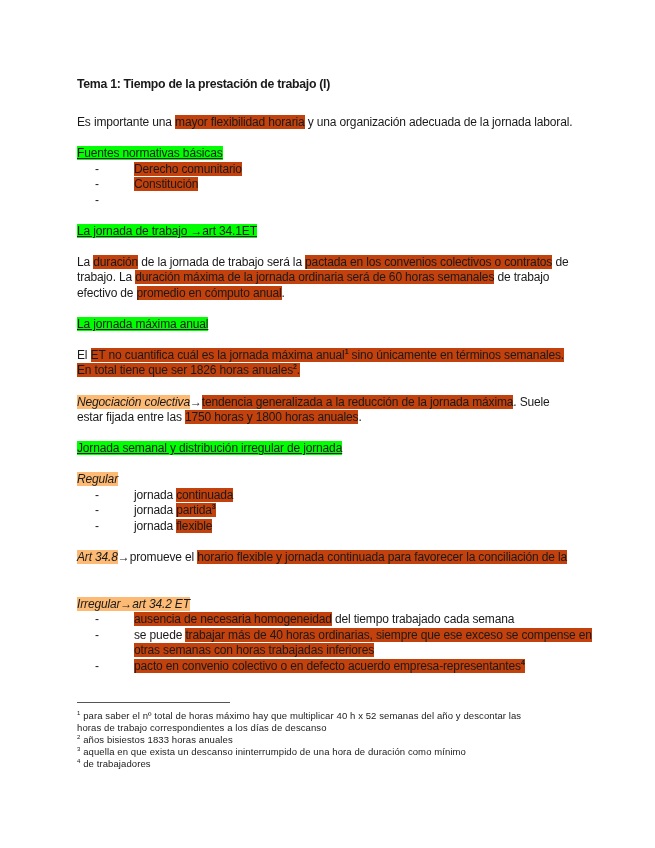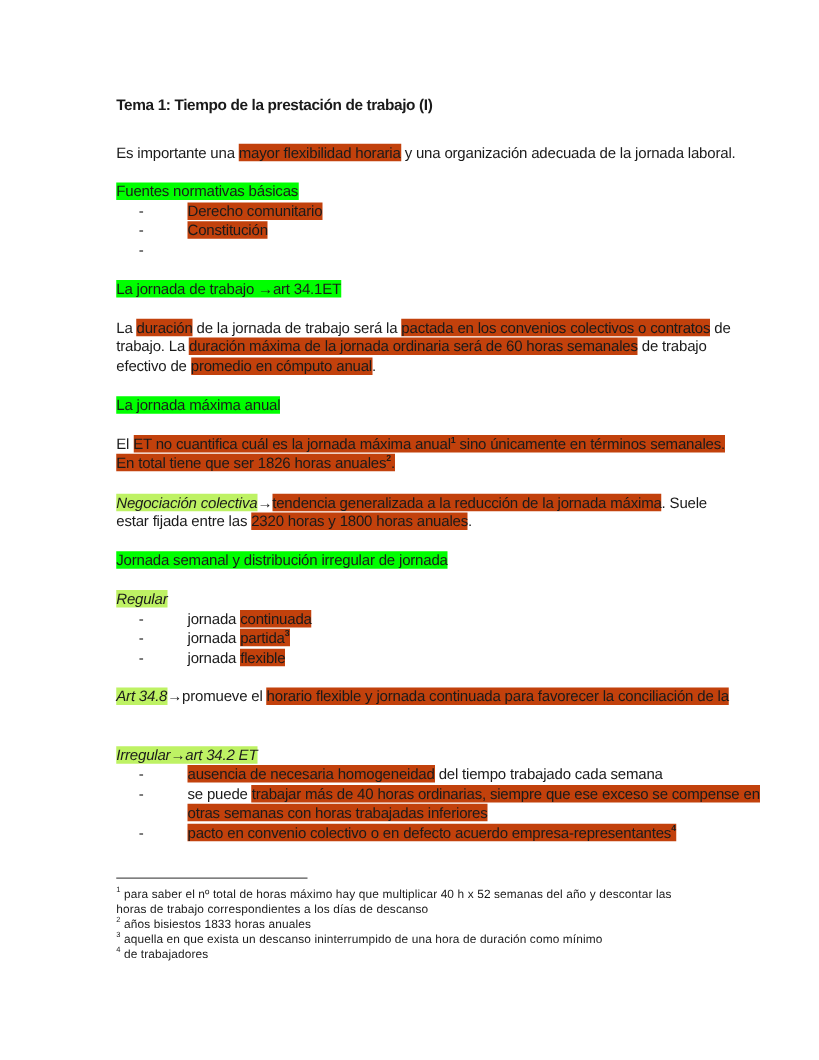--- a/index.html
+++ b/index.html
@@ -1,23 +1,23 @@
 <!DOCTYPE html>
 <html><head>
 <meta charset="utf-8">
 <style>
   html, body { margin: 0; padding: 0; background: #ffffff; }
   body { width: 655px; height: 848px; position: relative; overflow: hidden;
          font-family: "Liberation Sans", sans-serif; color: #1a1a1a; font-size: 12px; }
-  .page { position: absolute; left: 16px; top: 0; width: 539px; height: 848px; border-radius: 30px; }
+  .page { position: absolute; left: 0; top: 0; width: 539px; height: 848px; border-radius: 30px; }
   .line { position: absolute; left: 77px; white-space: nowrap; line-height: 15px; letter-spacing: -0.15px; }
   .title { font-weight: bold; font-size: 12.3px; letter-spacing: -0.3px; }
   .hl-y { background: #c2410c; }
-  .hl-g { background: #00ff00; }
-  .hl-c { background: #bef264; font-style: italic; }
+  .hl-g { background: #00ff00; text-decoration: underline; }
+  .hl-c { background: #fdba74; font-style: italic; }
   .bullet { position: absolute; left: 95px; white-space: nowrap; line-height: 15px; }
   .btext { position: absolute; left: 115px; white-space: nowrap; line-height: 15px; letter-spacing: -0.15px; margin-left: 19px; }
   sup { font-size: 7px; line-height: 0; vertical-align: super; font-weight: bold; }
   .rule { position: absolute; left: 77px; top: 702px; width: 153px; height: 1px; background: #555; }
   .fn { position: absolute; left: 77px; white-space: nowrap; font-size: 9.5px; line-height: 12px; letter-spacing: 0.1px; }
   .fn sup { font-size: 6px; font-weight: normal; }
 </style>
 </head>
 <body>
 
@@ -52,21 +52,21 @@
     <span>El </span><span class="hl-y"><span>ET no cuantifica cuál es la jornada máxima anual</span><sup>1</sup><span> sino únicamente en términos semanales.</span></span>
   </div>
   <div class="line" style="top:363px">
     <span class="hl-y"><span>En total tiene que ser 1826 horas anuales</span><sup>2</sup><span>.</span></span>
   </div>
 
   <div class="line" style="top:395px">
     <span class="hl-c">Negociación colectiva</span><span>→</span><span class="hl-y">tendencia generalizada a la reducción de la jornada máxima</span><span>. Suele</span>
   </div>
   <div class="line" style="top:410px">
-    <span>estar fijada entre las </span><span class="hl-y">2320 horas y 1800 horas anuales</span><span>.</span>
+    <span>estar fijada entre las </span><span class="hl-y">1750 horas y 1800 horas anuales</span><span>.</span>
   </div>
 
   <div class="line" style="top:441px"><span class="hl-g">Jornada semanal y distribución irregular de jornada</span></div>
 
   <div class="line" style="top:472px"><span class="hl-c">Regular</span></div>
   <span class="bullet" style="top:488px">-</span>
   <div class="btext" style="top:488px"><span>jornada </span><span class="hl-y">continuada</span></div>
   <span class="bullet" style="top:503px">-</span>
   <div class="btext" style="top:503px"><span>jornada </span><span class="hl-y"><span>partida</span><sup>3</sup></span></div>
   <span class="bullet" style="top:519px">-</span>

